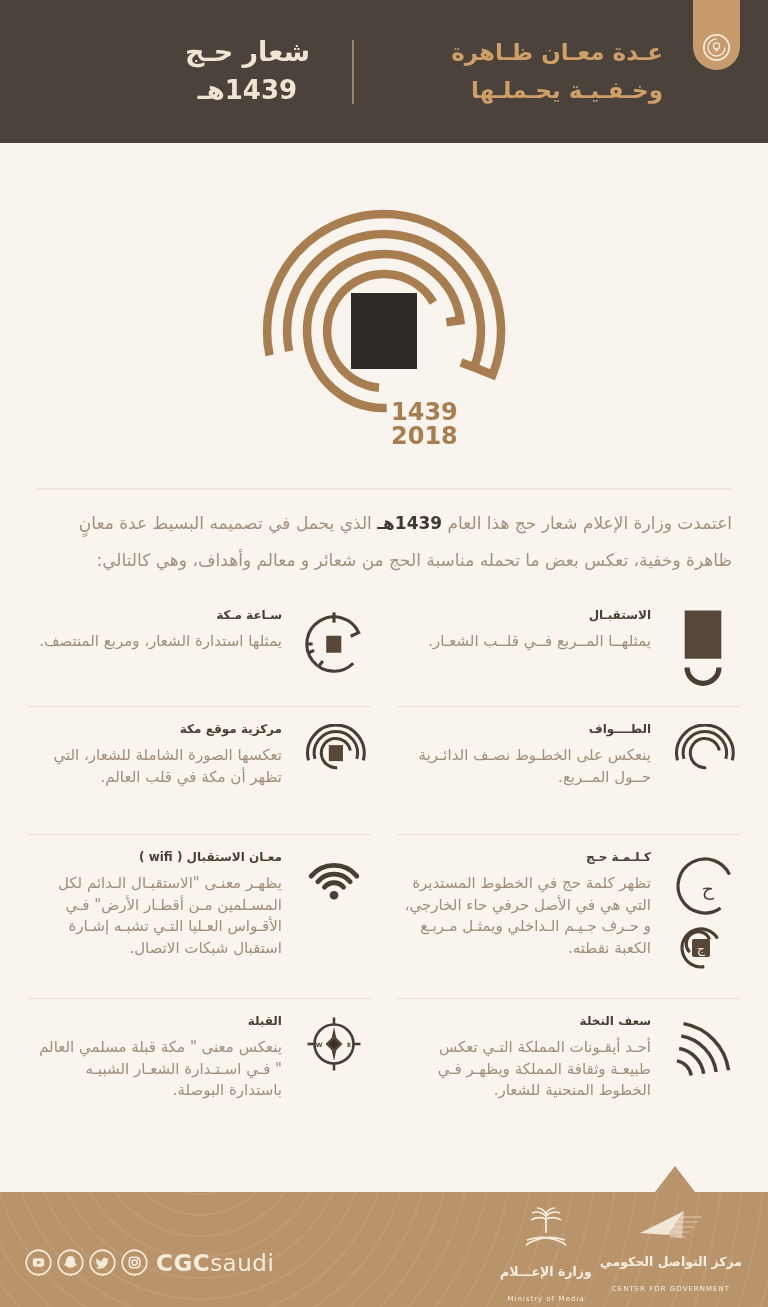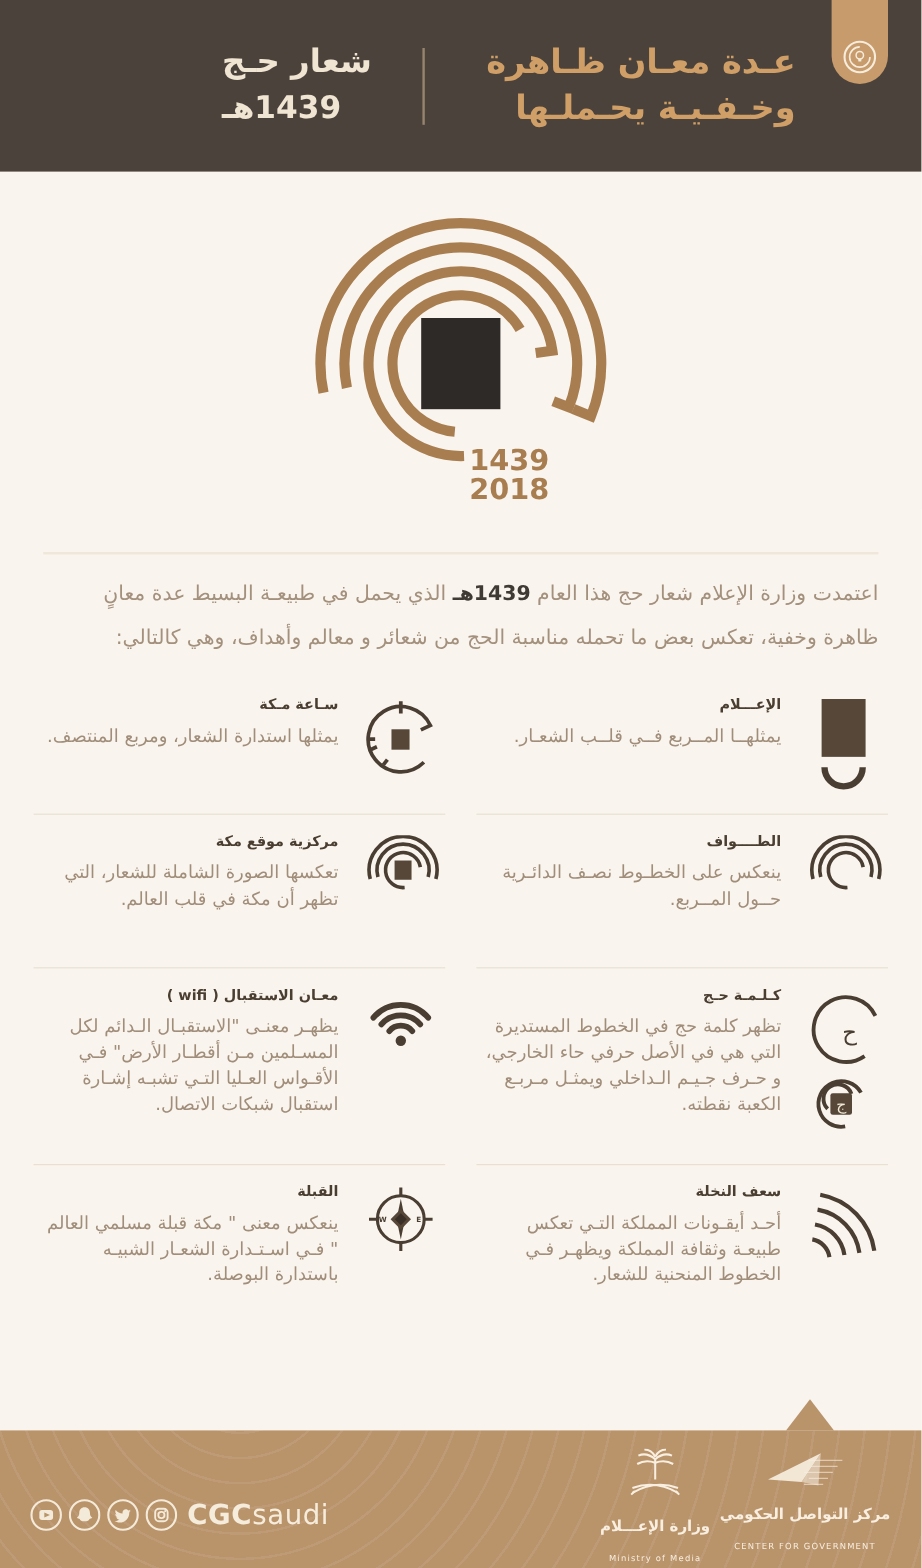--- a/index.html
+++ b/index.html
@@ -2,28 +2,28 @@
 <html lang="ar"><head>
 <meta charset="utf-8">
 <style>
   * { margin:0; padding:0; box-sizing:border-box; }
   body { font-family:"DejaVu Sans", sans-serif; }
   .page{ width:768px; height:1307px; background:#f9f4ed; position:relative; overflow:hidden; display:flex; flex-direction:column; margin:0 auto; }
 
   
   .header{ height:143px; background:#4b423b; position:relative; flex:none; }
   .header .tab{ position:absolute; left:693px; top:0; width:47px; height:70px; background:#c79b6c; border-radius:0 0 24px 24px; display:flex; align-items:flex-end; justify-content:center; padding-bottom:7px; }
-  .h-right{ position:absolute; right:105px; top:33px; text-align:right; direction:rtl; color:#cf9f67; font-weight:bold; font-size:28px; line-height:38px; }
+  .h-right{ position:absolute; right:105px; top:33px; text-align:right; direction:rtl; color:#cf9f67; font-weight:bold; font-size:23px; line-height:38px; }
   .h-div{ position:absolute; left:352px; top:40px; width:2px; height:64px; background:#96846f; }
-  .h-left{ position:absolute; right:458px; top:33px; text-align:left; direction:rtl; color:#f0e4d3; font-weight:bold; font-size:27px; line-height:38px; }
+  .h-left{ position:absolute; right:458px; top:33px; text-align:center; direction:rtl; color:#f0e4d3; font-weight:bold; font-size:27px; line-height:38px; }
   .h-left .yr{ letter-spacing:5px; font-size:26px; }
 
   
   .main{ flex:1; position:relative; }
-  .logo-wrap{ display:flex; justify-content:center; padding-top:20px; }
+  .logo-wrap{ display:flex; justify-content:center; padding-top:48px; }
   .rule{ border:0; border-top:2px solid #efe7da; margin:15px 36px 0; }
   .intro{ direction:rtl; text-align:right; margin:15px 36px 0; font-size:17px; line-height:37px; color:#a3907d; }
   .intro b{ color:#403a34; }
 
   .grid{ direction:rtl; display:grid; grid-template-columns:1fr 1fr; column-gap:26px; margin:14px 28px 0; }
   .item{ display:flex; gap:15px; align-items:flex-start; padding:15px 0 14px; }
   .item.hr{ border-bottom:1.5px solid #e8e0d3; }
   .item .iconbox{ flex:none; width:74px; display:flex; justify-content:center; padding-top:2px; }
   .item .txt{ flex:1; }
   .item h3{ font-size:12px; font-weight:bold; color:#4a3e31; margin-bottom:9px; }
@@ -80,33 +80,33 @@
           <path d="M 199.4 111.5 A 57 57 0 1 0 145 196.8"></path>
         </g>
         <rect x="117" y="102" width="66" height="76" fill="#2e2a27"></rect>
         <text x="157" y="229" font-size="24" font-weight="bold" fill="#a87e50">1439</text>
         <text x="157" y="253" font-size="24" font-weight="bold" fill="#a87e50">2018</text>
       </svg>
     </div>
 
     <hr class="rule">
 
-    <p class="intro"><span>اعتمدت وزارة الإعلام شعار حج هذا العام </span><b>1439هـ</b><span> الذي يحمل في طبيعـة البسيط عدة معانٍ ظاهرة وخفية، تعكس بعض ما تحمله مناسبة الحج من شعائر و معالم وأهداف، وهي كالتالي:</span></p>
+    <p class="intro"><span>اعتمدت وزارة الإعلام شعار حج هذا العام </span><b>1439هـ</b><span> الذي يحمل في تصميمه البسيط عدة معانٍ ظاهرة وخفية، تعكس بعض ما تحمله مناسبة الحج من شعائر و معالم وأهداف، وهي كالتالي:</span></p>
 
     <section class="grid">
 
       <div class="item hr r1">
         <div class="iconbox">
           <svg width="54" height="82" viewBox="0 0 56 84">
             <rect x="9" y="0" width="38" height="50" fill="#564738"></rect>
             <path d="M 11.5 59 A 16.5 16.5 0 0 0 44.5 59" stroke="#4a3e32" stroke-width="5.5" fill="none"></path>
           </svg>
         </div>
         <div class="txt">
-          <h3>الإعـــلام</h3>
+          <h3>الاستقبـال</h3>
           <p>يمثلهــا المــربع فــي قلــب الشعـار.</p>
         </div>
       </div>
 
       <div class="item hr r1">
         <div class="iconbox">
           <svg width="68" height="68" viewBox="0 0 70 70">
             <path class="ico" d="M 52.2 27 L 60.4 23.2 A 28 28 0 1 0 54.8 54.8"></path>
             <path class="ico" d="M35 2.5 V 13"></path>
             <path class="ico" d="M 7 35 H 13"></path>

